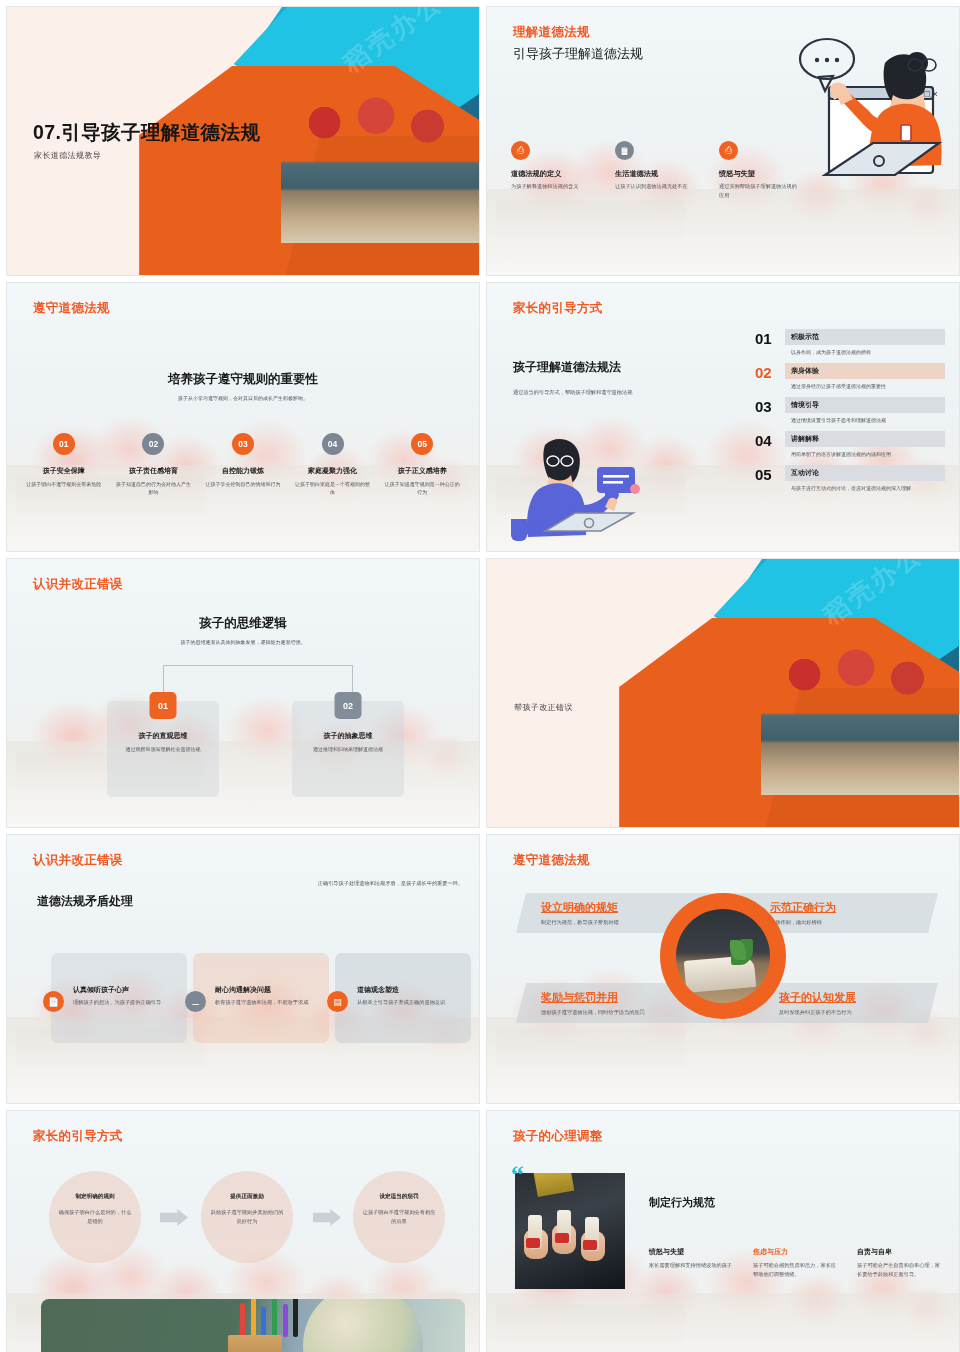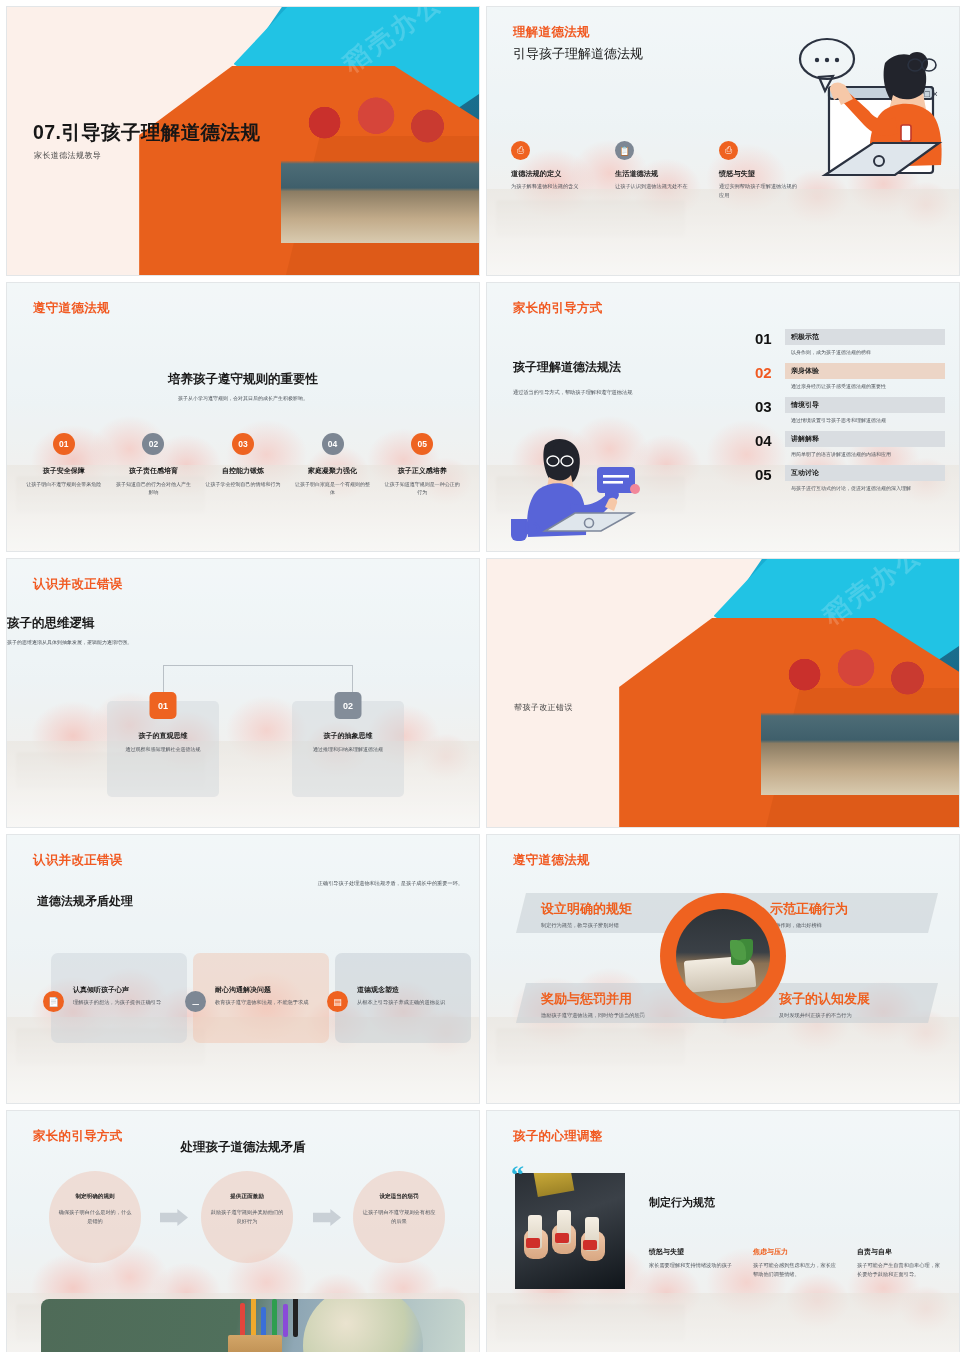--- a/index.html
+++ b/index.html
@@ -144,21 +144,21 @@
   .s4 .idx{ width:30px; font-size:15px; font-weight:700; color:#111; line-height:1; padding-top:2px; }
   .s4 .idx.act{ color:#f05a22; }
   .s4 .body{ flex:1; }
   .s4 .bar{ background:#d9dde1; padding:3px 6px; }
   .s4 .bar.act{ background:#ecd5c6; }
   .s4 .bar .cardtitle{ font-size:7px; }
   .s4 .desc{ font-size:5px; color:#4d535a; padding:3px 6px 0; line-height:1.6; }
   .s4 .illus{ left:14px; bottom:4px; width:150px; height:120px; }
 
   
-  .s5 .centerhead{ position:absolute; left:0; right:0; top:56px; }
+  .s5 .centerhead{ position:absolute; left:0; right:0; top:56px; text-align:center; }
   .s5 .centerhead .miniline{ margin-top:6px; font-size:5px; }
   .s5 .connector{
     position:absolute; left:156px; top:106px; width:190px; height:30px;
     border:1px solid #b9c0c6; border-bottom:none;
   }
   .s5 .card{
     position:absolute; top:142px; width:112px; height:96px;
     background:rgba(205,212,218,.42); border-radius:5px;
     text-align:center; padding:30px 8px 0;
   }
@@ -201,21 +201,21 @@
     position:absolute; background:rgba(198,206,212,.55);
     transform:skewX(-14deg);
   }
   .s8 .band.b1{ left:34px; top:58px; width:210px; height:40px; }
   .s8 .band.b2{ right:26px; top:58px; width:205px; height:40px; }
   .s8 .band.b3{ left:34px; top:148px; width:210px; height:40px; }
   .s8 .band.b4{ right:26px; top:148px; width:205px; height:40px; }
   .s8 .btxt{ position:absolute; width:170px; }
   .s8 .btxt.p1{ left:54px; top:65px; } .s8 .btxt.p2{ left:283px; top:65px; }
   .s8 .btxt.p3{ left:54px; top:155px; } .s8 .btxt.p4{ left:292px; top:155px; }
-  .s8 .btxt .cardtitle{ color:#ef5f1e; font-size:13px; margin-bottom:3px; }
+  .s8 .btxt .cardtitle{ color:#ef5f1e; font-size:11px; margin-bottom:3px;text-decoration:underline; }
   .s8 .ring{
     position:absolute; left:50%; top:58px; transform:translateX(-50%);
     width:126px; height:126px; border-radius:50%;
     background:#ef6220; display:flex; align-items:center; justify-content:center;
   }
   .s8 .ring .inner{
     width:94px; height:94px; border-radius:50%; overflow:hidden;
     background:linear-gradient(180deg,#2e3338 0%,#3a4046 46%,#8a7154 58%,#b79a74 100%);
     position:relative;
   }
@@ -574,23 +574,20 @@
       </div>
     </div>
   </div>
 
   <div class="slide s9">
     <div class="applebg">
         <div class="shelf"></div>
       </div>
     <div class="veil"></div>
     <div class="eyebrow">家长的引导方式</div>
-    <div class="centerhead">
-      <div class="bigtitle">处理孩子道德法规矛盾</div>
-    </div>
     <div class="flow">
       <div class="circ c1">
         <div class="cardtitle">制定明确的规则</div>
         <div class="cardbody">确保孩子明白什么是对的，什么是错的</div>
       </div>
       <div class="arw a1"></div>
       <div class="circ c2">
         <div class="cardtitle">提供正面激励</div>
         <div class="cardbody">鼓励孩子遵守规则并奖励他们的良好行为</div>
       </div>

